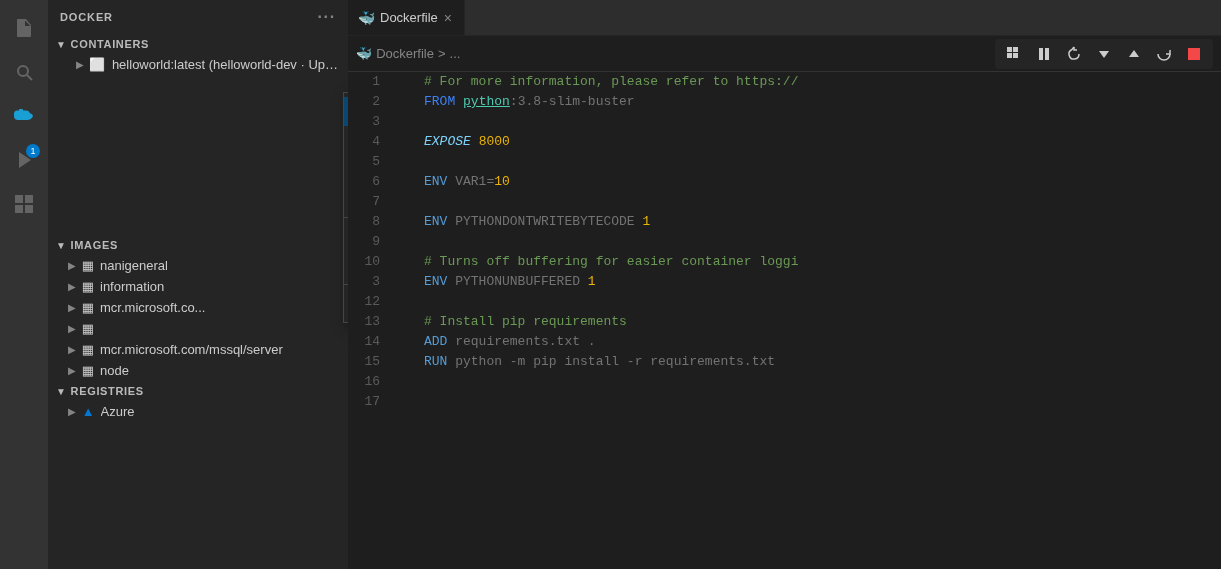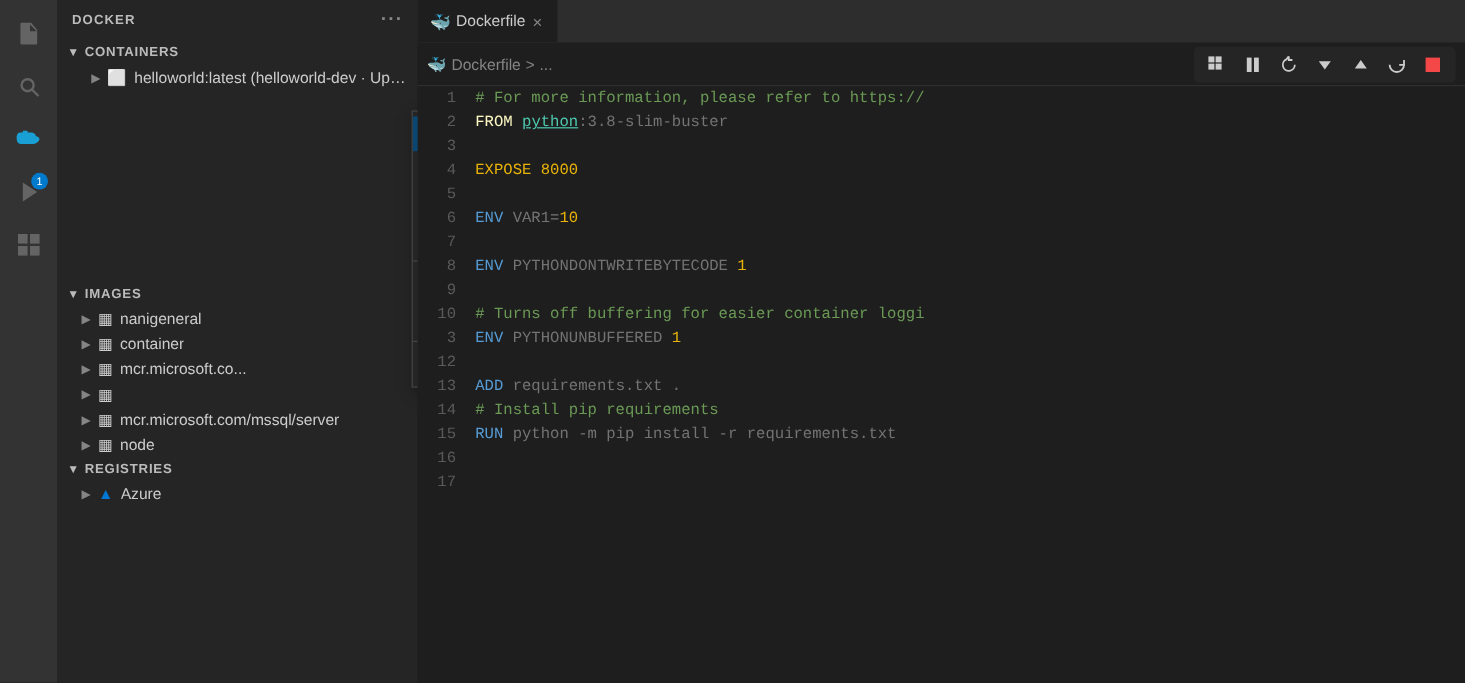--- a/index.html
+++ b/index.html
@@ -274,29 +274,30 @@
     .line-numbers div {
       height: 20px;
       display: flex;
       align-items: center;
       justify-content: flex-end;
     }
     .code-content {
       flex: 1;
       padding: 0 8px;
       overflow: hidden;
+      margin-left: 28px;
     }
     .code-line {
       height: 20px;
       display: flex;
       align-items: center;
       white-space: pre;
     }
-    .kw-from { color: #fef9c3; }
-    .kw-expose { color: #eab308; }
+    .kw-from { color: #3b82f6; }
+    .kw-expose { color: #7dd3fc; font-style: italic; }
     .kw-env { color: #569cd6; }
     .kw-add { color: #569cd6; }
     .kw-run { color: #569cd6; }
     .val-num { color: #eab308; }
     .comment { color: #6a9955; }
     .pkg-name { color: #4ec9b0; text-decoration: underline; text-align: center; }
     .plain { color: #737373; }
   </style>
 </head>
 <body>
@@ -371,21 +372,21 @@
     <span>IMAGES</span>
   </div>
   <div class="tree-item">
     <span class="expand-arrow">▶</span>
     <span class="icon image-icon">▦</span>
     <span class="item-text">nanigeneral</span>
   </div>
   <div class="tree-item">
     <span class="expand-arrow">▶</span>
     <span class="icon image-icon">▦</span>
-    <span class="item-text">container</span>
+    <span class="item-text">information</span>
   </div>
   <div class="tree-item">
     <span class="expand-arrow">▶</span>
     <span class="icon image-icon">▦</span>
     <span class="item-text">mcr.microsoft.co...</span>
   </div>
   <div class="tree-item">
     <span class="expand-arrow">▶</span>
     <span class="icon image-icon">▦</span>
   </div>
@@ -499,19 +500,19 @@
       <div class="code-line"></div>
       <div class="code-line"><span class="kw-expose">EXPOSE</span><span class="plain"> </span><span class="val-num">8000</span></div>
       <div class="code-line"></div>
       <div class="code-line"><span class="kw-env">ENV</span><span class="plain"> VAR1=</span><span class="val-num">10</span></div>
       <div class="code-line"></div>
       <div class="code-line"><span class="kw-env">ENV</span><span class="plain"> PYTHONDONTWRITEBYTECODE </span><span class="val-num">1</span></div>
       <div class="code-line"></div>
       <div class="code-line"><span class="comment"># Turns off buffering for easier container loggi</span></div>
       <div class="code-line"><span class="kw-env">ENV</span><span class="plain"> PYTHONUNBUFFERED </span><span class="val-num">1</span></div>
       <div class="code-line"></div>
+      <div class="code-line"><span class="comment"># Install pip requirements</span></div>
       <div class="code-line"><span class="kw-add">ADD</span><span class="plain"> requirements.txt .</span></div>
-      <div class="code-line"><span class="comment"># Install pip requirements</span></div>
       <div class="code-line"><span class="kw-run">RUN</span><span class="plain"> python -m pip install -r requirements.txt</span></div>
       <div class="code-line"></div>
     </div>
   </div>
 </div>
 
 </body></html>

